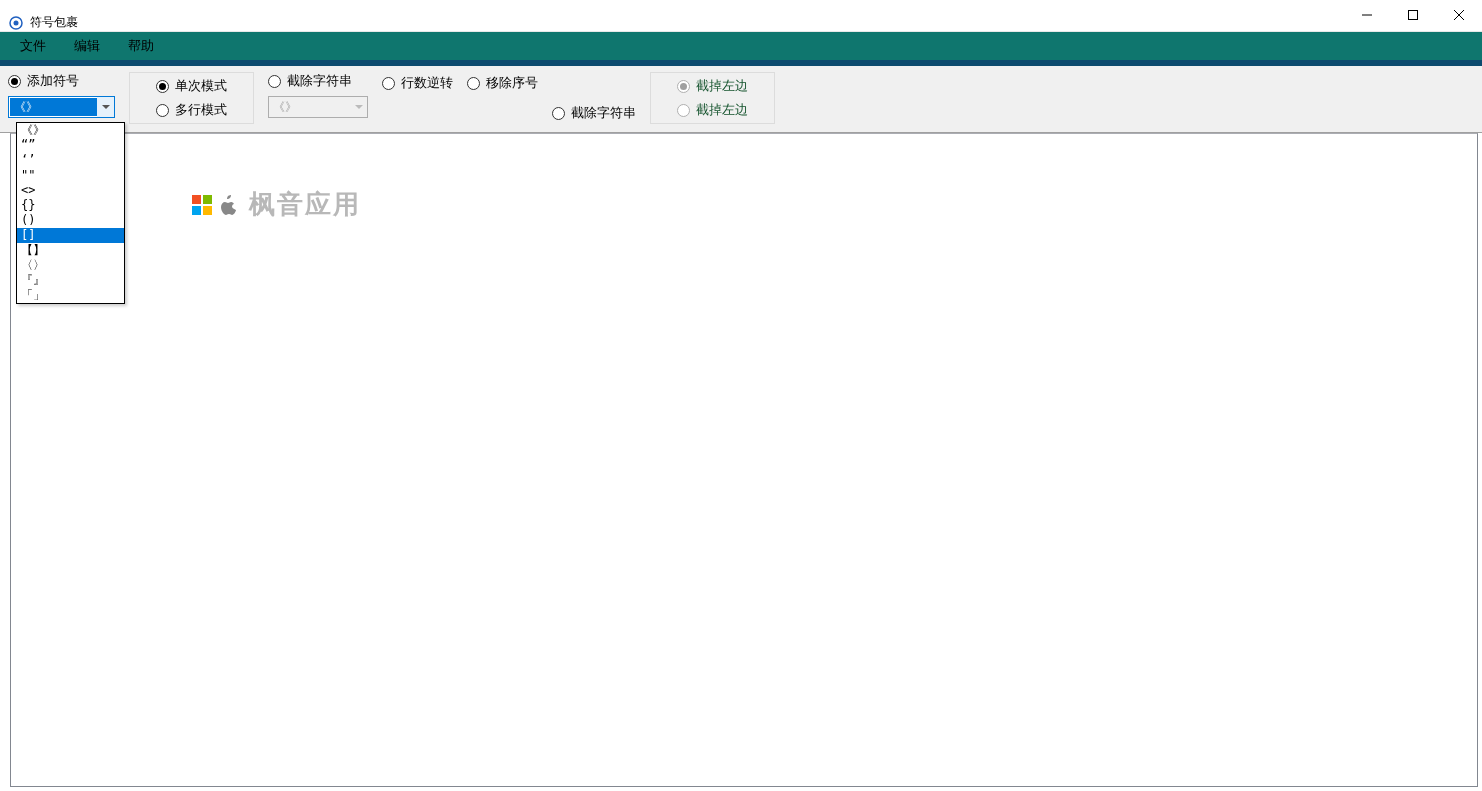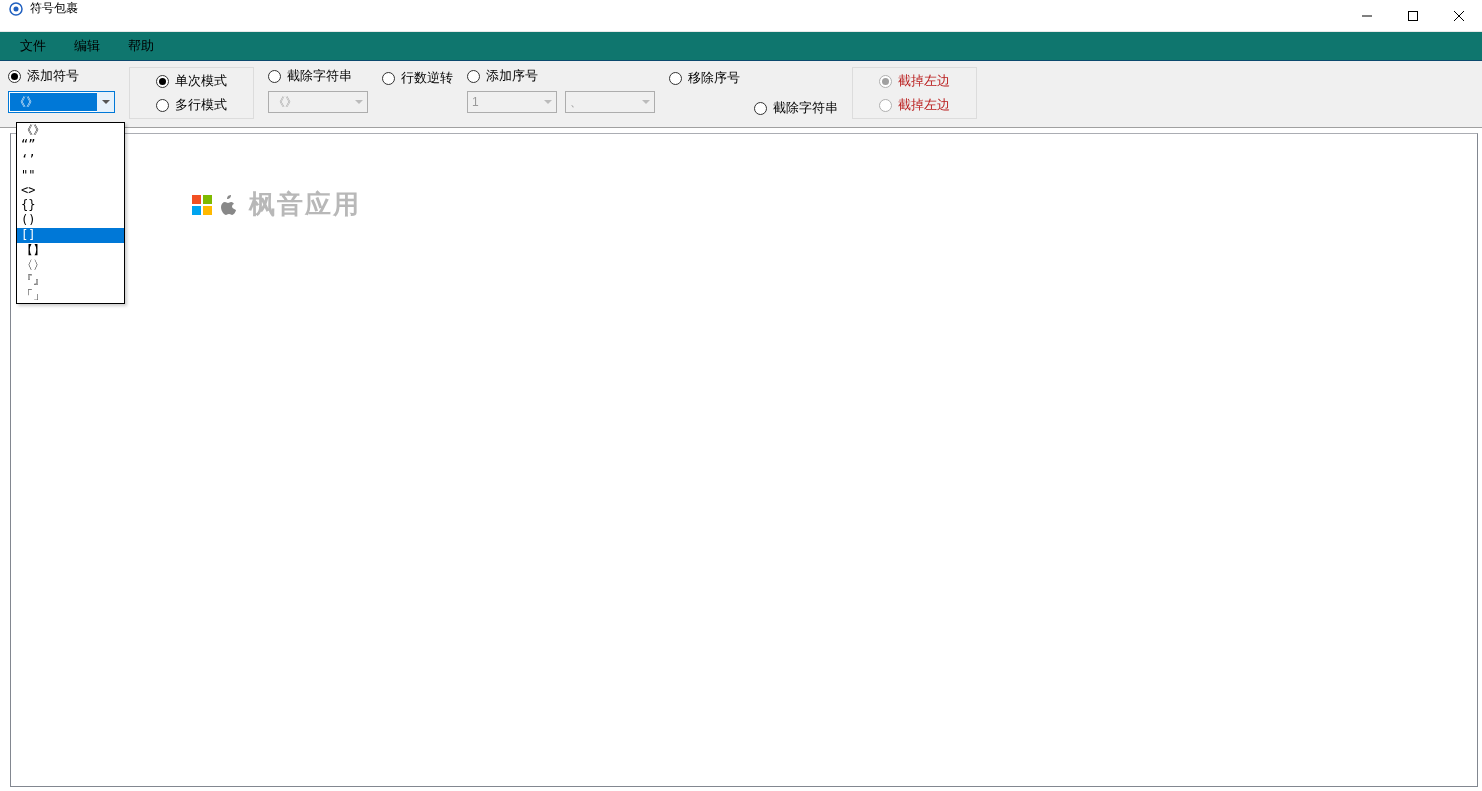--- a/index.html
+++ b/index.html
@@ -1,35 +1,35 @@
 <!DOCTYPE html>
 <html><head>
   <meta charset="utf-8">
   <style>
     * { margin: 0; padding: 0; box-sizing: border-box; font-family: "Microsoft YaHei", "Segoe UI", sans-serif; }
     body { width: 1482px; height: 791px; background: #fff; overflow: hidden; position: relative; }
 
-    .titlebar { height: 32px; display: flex; align-items: flex-start; justify-content: space-between; background: #fff; border-bottom: 1px solid #e8e8e8; }
+    .titlebar { height: 32px; display: flex; align-items: flex-end; justify-content: space-between; background: #fff; border-bottom: 1px solid #e8e8e8; }
     .titlebar-left { display: flex; align-items: center; padding-left: 8px; gap: 6px; }
     .app-icon { width: 16px; height: 16px; }
     .titlebar-title { font-size: 12px; color: #000; }
     .titlebar-controls { display: flex; }
     .win-ctrl { width: 46px; height: 32px; display: flex; align-items: center; justify-content: center; cursor: default; }
 
     .menubar { height: 28px; display: flex; align-items: center; padding: 0 8px; gap: 4px; background: #0f766e; }
     .menu-item { padding: 4px 12px; font-size: 13px; cursor: default; }
 
-    .toolbar { background: #f0f0f0; border-top: 1px solid #0c4a6e; border-bottom: 1px solid #a0a0a0; padding: 6px 8px 8px 8px; display: flex; align-items: flex-start; gap: 14px; }
+    .toolbar { background: #f0f0f0; border-top: 6px solid #0c4a6e; border-bottom: 1px solid #a0a0a0; padding: 6px 8px 8px 8px; display: flex; align-items: flex-start; gap: 14px; }
     .tb-group { display: flex; flex-direction: column; gap: 6px; }
     .tb-group.bordered { border: 1px solid #dcdcdc; padding: 4px 26px; border-radius: 0; }
     .tb-group.horizontal { flex-direction: row; align-items: center; gap: 8px; }
     .tb-group.top-row { padding-top: 2px; }
 
     .radio-opt { display: flex; align-items: center; gap: 6px; font-size: 13px; cursor: default; }
-    .radio-opt.disabled { color: #b91c1c; }
+    .radio-opt.disabled { color: #14532d; }
     .radio-outer { width: 13px; height: 13px; border: 1px solid #333; border-radius: 50%; display: flex; align-items: center; justify-content: center; background: #fff; }
     .radio-opt.disabled .radio-outer { border-color: #b0b0b0; }
     .radio-inner { width: 7px; height: 7px; border-radius: 50%; background: #000; display: none; }
     .radio-opt.selected .radio-inner { display: block; }
 
     .combo { display: flex; align-items: center; height: 22px; border: 1px solid #7a7a7a; background: #fff; font-size: 12px; position: relative; }
     .combo.disabled { background: #f0f0f0; color: #999; border-color: #adadad; }
     .combo.focused { border: 1px solid #0078d7; }
     .combo-text { flex: 1; padding: 0 4px; overflow: hidden; white-space: nowrap; text-align: left; }
     .combo.focused .combo-text { background: #0078d7; color: #fff; margin: 1px 0 1px 1px; height: 18px; line-height: 18px; }
@@ -136,40 +136,20 @@
     </div>
   </div>
 
   <div class="tb-group top-row">
     <div class="radio-opt">
       <span class="radio-outer"></span>
       <span>行数逆转</span>
     </div>
   </div>
 
-  <div class="tb-group">
-    <div class="radio-opt">
-      <span class="radio-outer"></span>
-      <span>添加序号</span>
-    </div>
-    <div class="tb-group horizontal">
-      <div class="combo combo3 disabled">
-        <span class="combo-text">1</span>
-        <span class="combo-btn">
-            <span class="combo-arrow"></span>
-          </span>
-      </div>
-      <div class="combo combo4 disabled">
-        <span class="combo-text">、</span>
-        <span class="combo-btn">
-            <span class="combo-arrow"></span>
-          </span>
-      </div>
-    </div>
-  </div>
 
   <div class="tb-group top-row">
     <div class="radio-opt">
       <span class="radio-outer"></span>
       <span>移除序号</span>
     </div>
   </div>
 
   <div class="tb-group" style="justify-content:flex-end; height:50px;">
     <div class="radio-opt">

